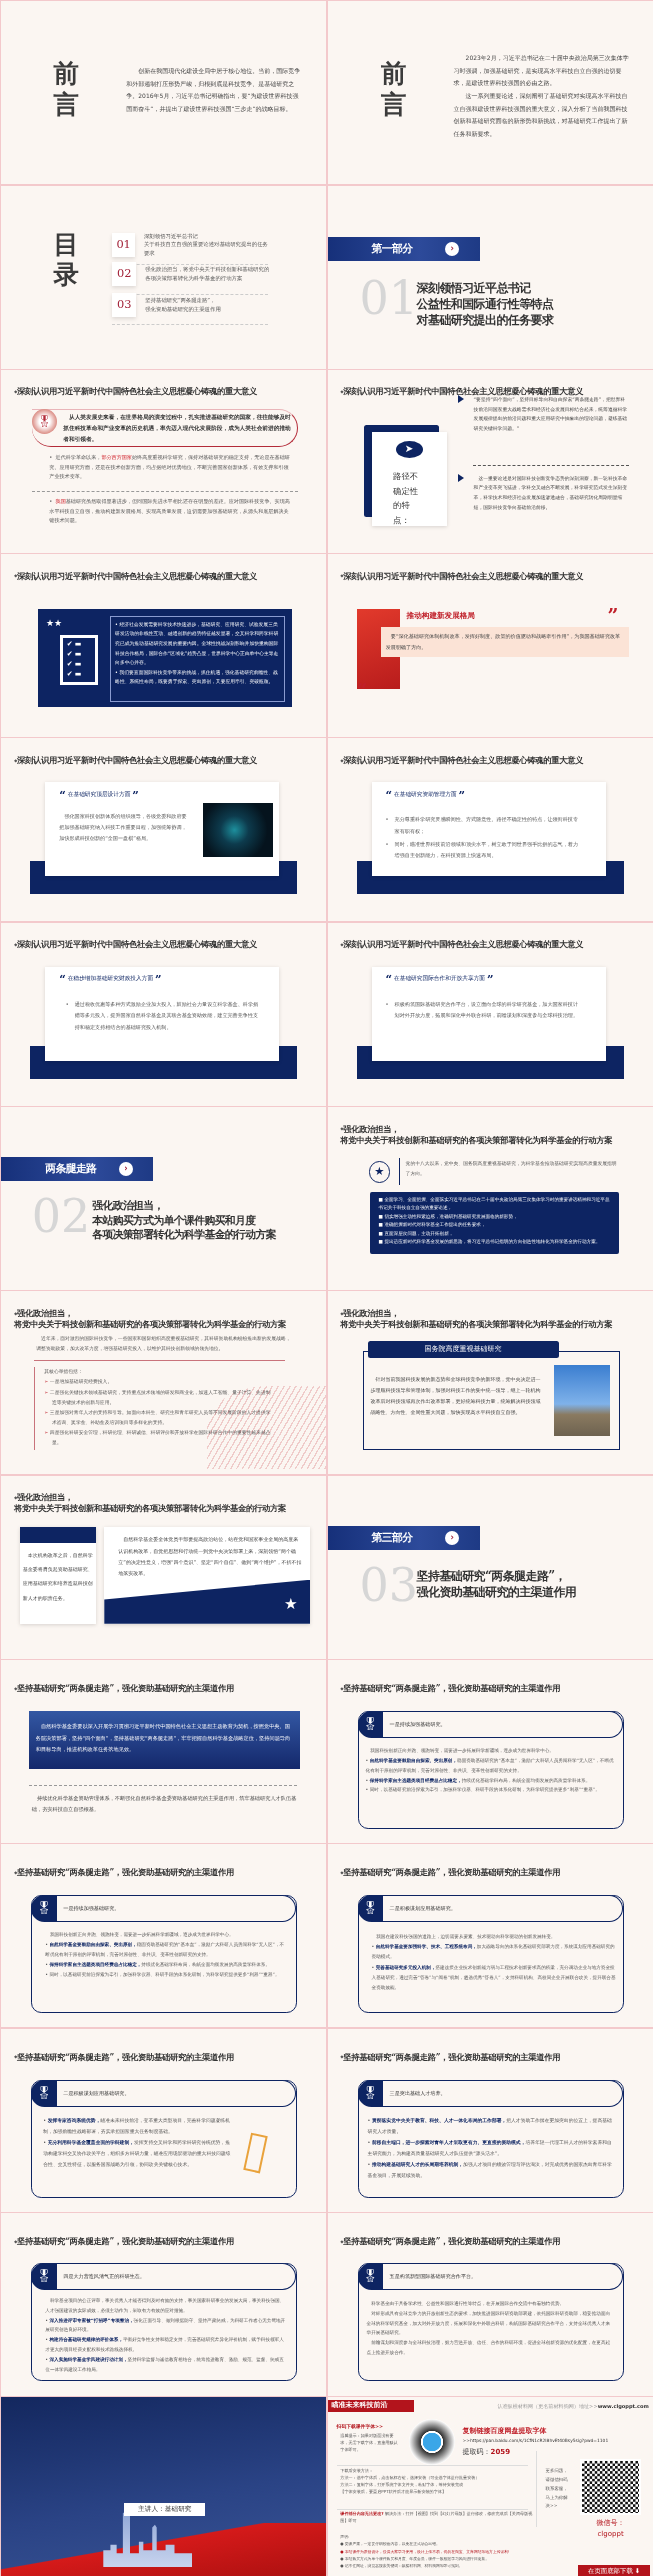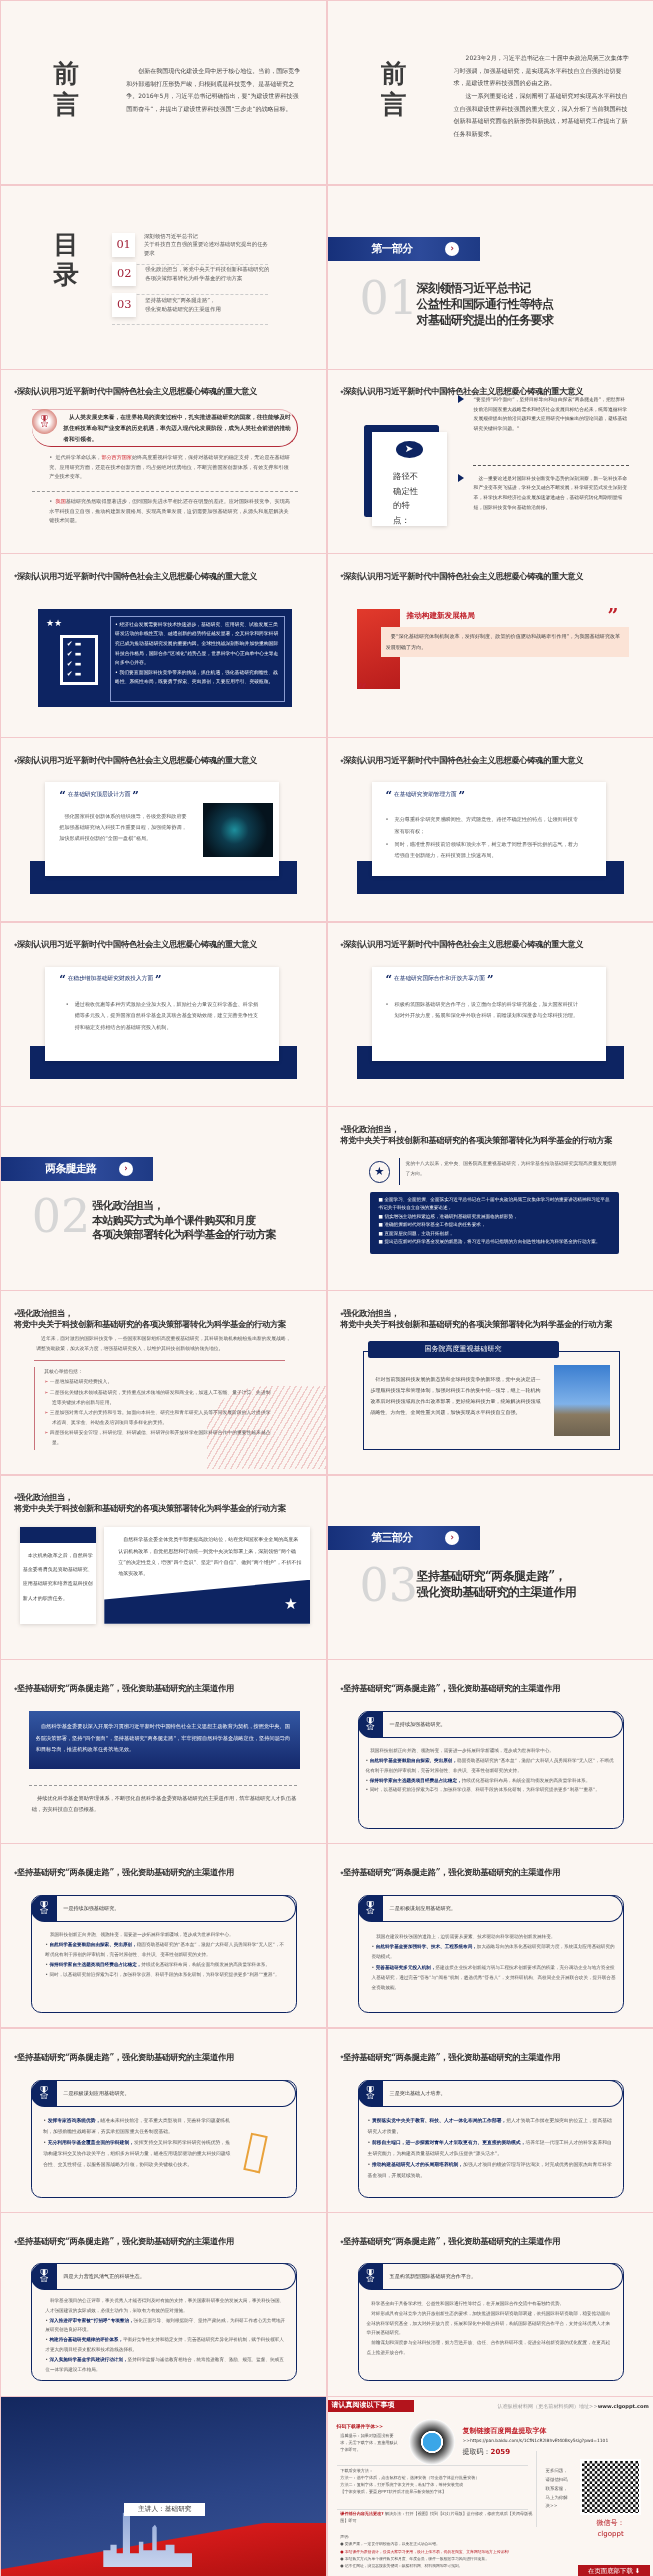--- a/index.html
+++ b/index.html
@@ -366,21 +366,21 @@
       <div style="text-indent:1em">前瞻谋划和深度参与全球科技治理，努力营造开放、信任、合作的科研环境，促进全球创新资源的优化配置，在更高起点上推进开放合作。</div>
     </div>
   </div>
 
   <div class="slide" style="background:linear-gradient(170deg,#13275e 0%,#2a4385 55%,#3a5596 100%)">
     <div style="position:absolute;left:0;bottom:0;width:100%;height:57px;background:linear-gradient(170deg,transparent 40%,#d51a1a 41%,#a80f0f 100%)"></div>
     <div style="position:absolute;left:102px;bottom:12.7px;width:89px;height:57px;background:linear-gradient(0deg,#c8d4ee,#8fa6d6);clip-path:polygon(0 100%,0 70%,8% 70%,8% 60%,15% 60%,15% 75%,22% 75%,22% 5%,26% 0,30% 5%,30% 75%,40% 75%,40% 55%,45% 55%,45% 70%,55% 70%,55% 30%,58% 25%,60% 30%,60% 70%,70% 70%,70% 60%,80% 60%,80% 75%,100% 75%,100% 100%)"></div>
     <div style="position:absolute;left:123px;top:106px;width:81px;height:12.7px;background:#fff;color:#333;font-size:6.7px;display:flex;align-items:center;justify-content:center" class="sans">主讲人：基础研究</div>
   </div>
   <div class="slide sans" style="font-size:4.1px;line-height:1.7;color:#555">
-    <div style="position:absolute;left:0;top:2.5px;width:86px;height:12.7px;background:#b3141c;color:#fff;font-size:7px;font-weight:bold;display:flex;align-items:center;padding-left:3.8px">请认真阅读以下事项</div>
+    <div style="position:absolute;left:0;top:2.5px;width:86px;height:12.7px;background:#b3141c;color:#fff;font-size:7px;font-weight:bold;display:flex;align-items:center;padding-left:3.8px">瞄准未来科技前沿</div>
     <div style="position:absolute;right:3.8px;top:5.1px;font-size:5.1px;color:#999"><span>认准纵横材料网（更名前材料狗网）地址&gt;&gt;</span><b style="color:#333">www.clgoppt.com</b></div>
     <div style="position:absolute;left:9px;top:25.4px;color:#b3141c;font-weight:bold;font-size:4.8px">扫码下载课件字体&gt;&gt;</div>
     <div style="position:absolute;left:12.7px;top:36px;width:60px">温馨提示：如果对版面没有要求，无需下载字体，直接用默认字体即可。</div>
     <div style="position:absolute;left:81px;top:21.6px;width:46px;height:46px;background:#fff;border-radius:50%;display:flex;align-items:center;justify-content:center;background:radial-gradient(circle,#3aa6e8 0 9px,#fff 9.5px 10.8px,#333 11.4px,#fff 23px)"></div>
     <div style="position:absolute;left:135px;top:29px;color:#c0202a;font-size:7px;font-weight:bold">复制链接百度网盘提取字体</div>
     <div style="position:absolute;left:135px;top:40px;font-size:4.4px;color:#333">&gt;&gt;https://pan.baidu.com/s/1CfN1cR2l8hvEt40Bsy5sig?pwd=1101</div>
     <div style="position:absolute;left:135px;top:50px;font-size:7px;color:#333"><span>提取码：</span><b style="color:#b3141c">2059</b></div>
     <div style="position:absolute;left:9px;top:68px;width:191px;border-top:0.6px solid #ddd"></div>
     <div style="position:absolute;left:12.7px;top:71px;width:194px">
       <div>下载后安装方法：</div>

